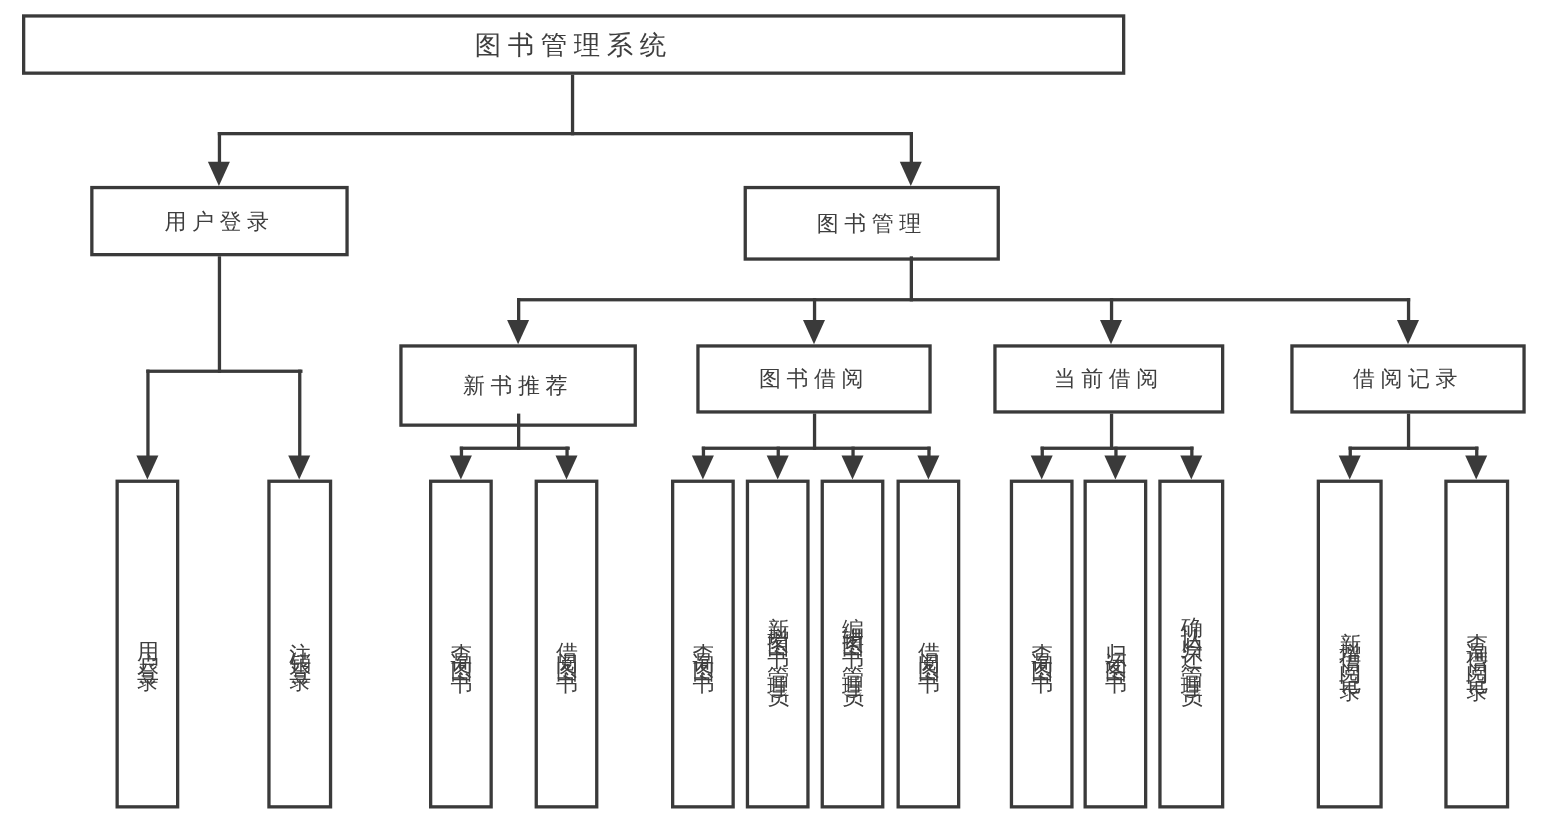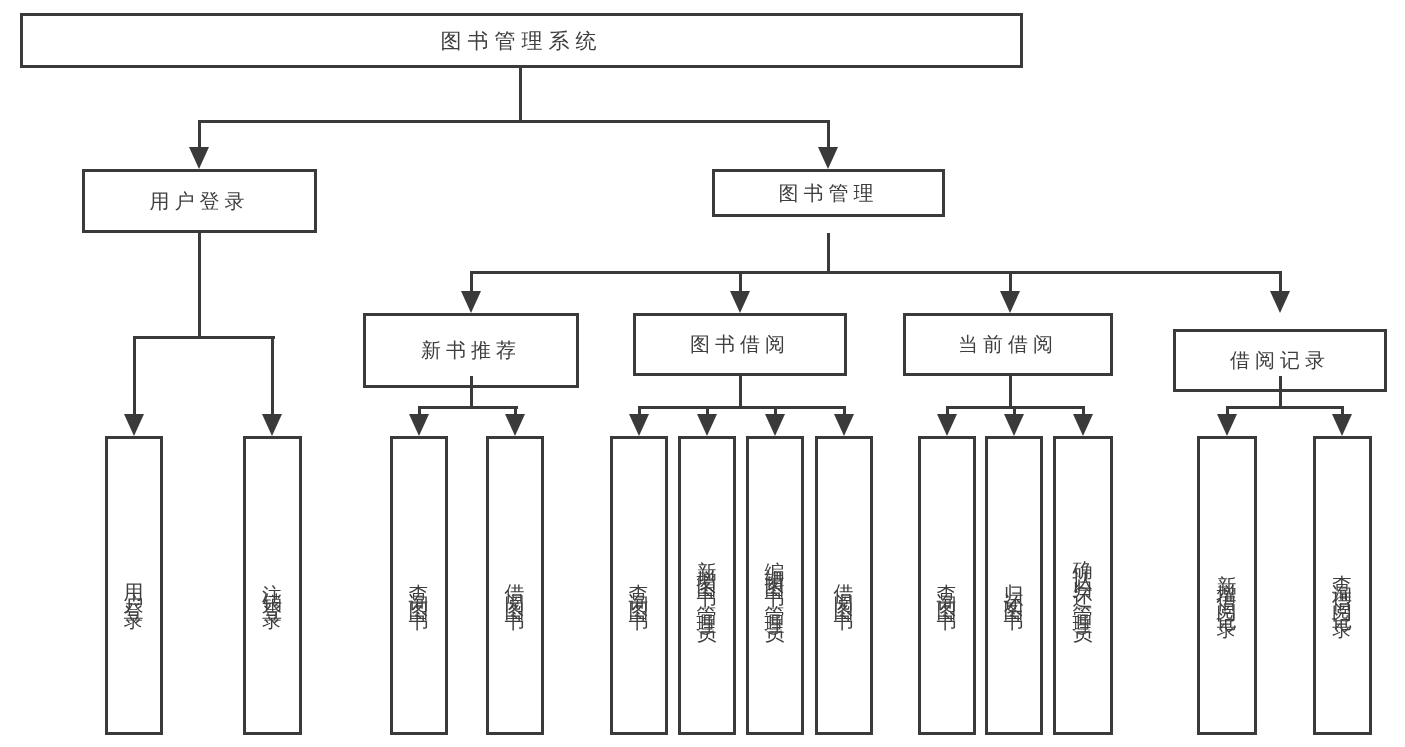--- a/index.html
+++ b/index.html
@@ -22,21 +22,21 @@
     border:3px solid var(--line);
     background:#ffffff;
     display:flex;
     align-items:center;
     justify-content:center;
     color:var(--text);
     font-size:20px;
     letter-spacing:5px;
     white-space:nowrap;
   }
-  .root-box{font-size:21px;letter-spacing:6px;}
+  .root-box{font-size:24px;letter-spacing:6px;}
   .vbox{
     writing-mode:vertical-rl;
     font-size:20px;
     letter-spacing:9px;
     line-height:1;
     padding:8px 0;
   }
   .h,.v{position:absolute;background:var(--line);}
   .h{height:3px;}
   .v{width:3px;}
@@ -57,29 +57,29 @@
 </style>
 </head>
 <body>
 
 <div class="canvas">
 
   <div class="box root-box" style="left:20px;top:13px;width:1003px;height:55px;">图书管理系统</div>
 
   <div class="box" style="left:82px;top:169px;width:235px;height:64px;">用户登录</div>
 
-  <div class="box" style="left:712px;top:169px;width:233px;height:48px;">图书管理</div>
+  <div class="box" style="left:676px;top:169px;width:233px;height:68px;">图书管理</div>
 
   <div class="box" style="left:363px;top:313px;width:216px;height:75px;">新书推荐</div>
 
   <div class="box" style="left:633px;top:313px;width:214px;height:63px;">图书借阅</div>
 
   <div class="box" style="left:903px;top:313px;width:210px;height:63px;">当前借阅</div>
 
-  <div class="box" style="left:1173px;top:313px;width:214px;height:63px;margin-top:16px;">借阅记录</div>
+  <div class="box" style="left:1173px;top:313px;width:214px;height:63px;">借阅记录</div>
 
   <div class="box vbox" style="left:105px;top:436px;width:58px;height:299px;">用户登录</div>
   <div class="box vbox" style="left:243px;top:436px;width:59px;height:299px;">注销登录</div>
 
   <div class="box vbox" style="left:390px;top:436px;width:58px;height:299px;">查询图书</div>
   <div class="box vbox" style="left:486px;top:436px;width:58px;height:299px;">借阅图书</div>
 
   <div class="box vbox" style="left:610px;top:436px;width:58px;height:299px;">查询图书</div>
   <div class="box vbox" style="left:678px;top:436px;width:58px;height:299px;">新增图书（管理员）</div>
   <div class="box vbox" style="left:746px;top:436px;width:58px;height:299px;">编辑图书（管理员）</div>

